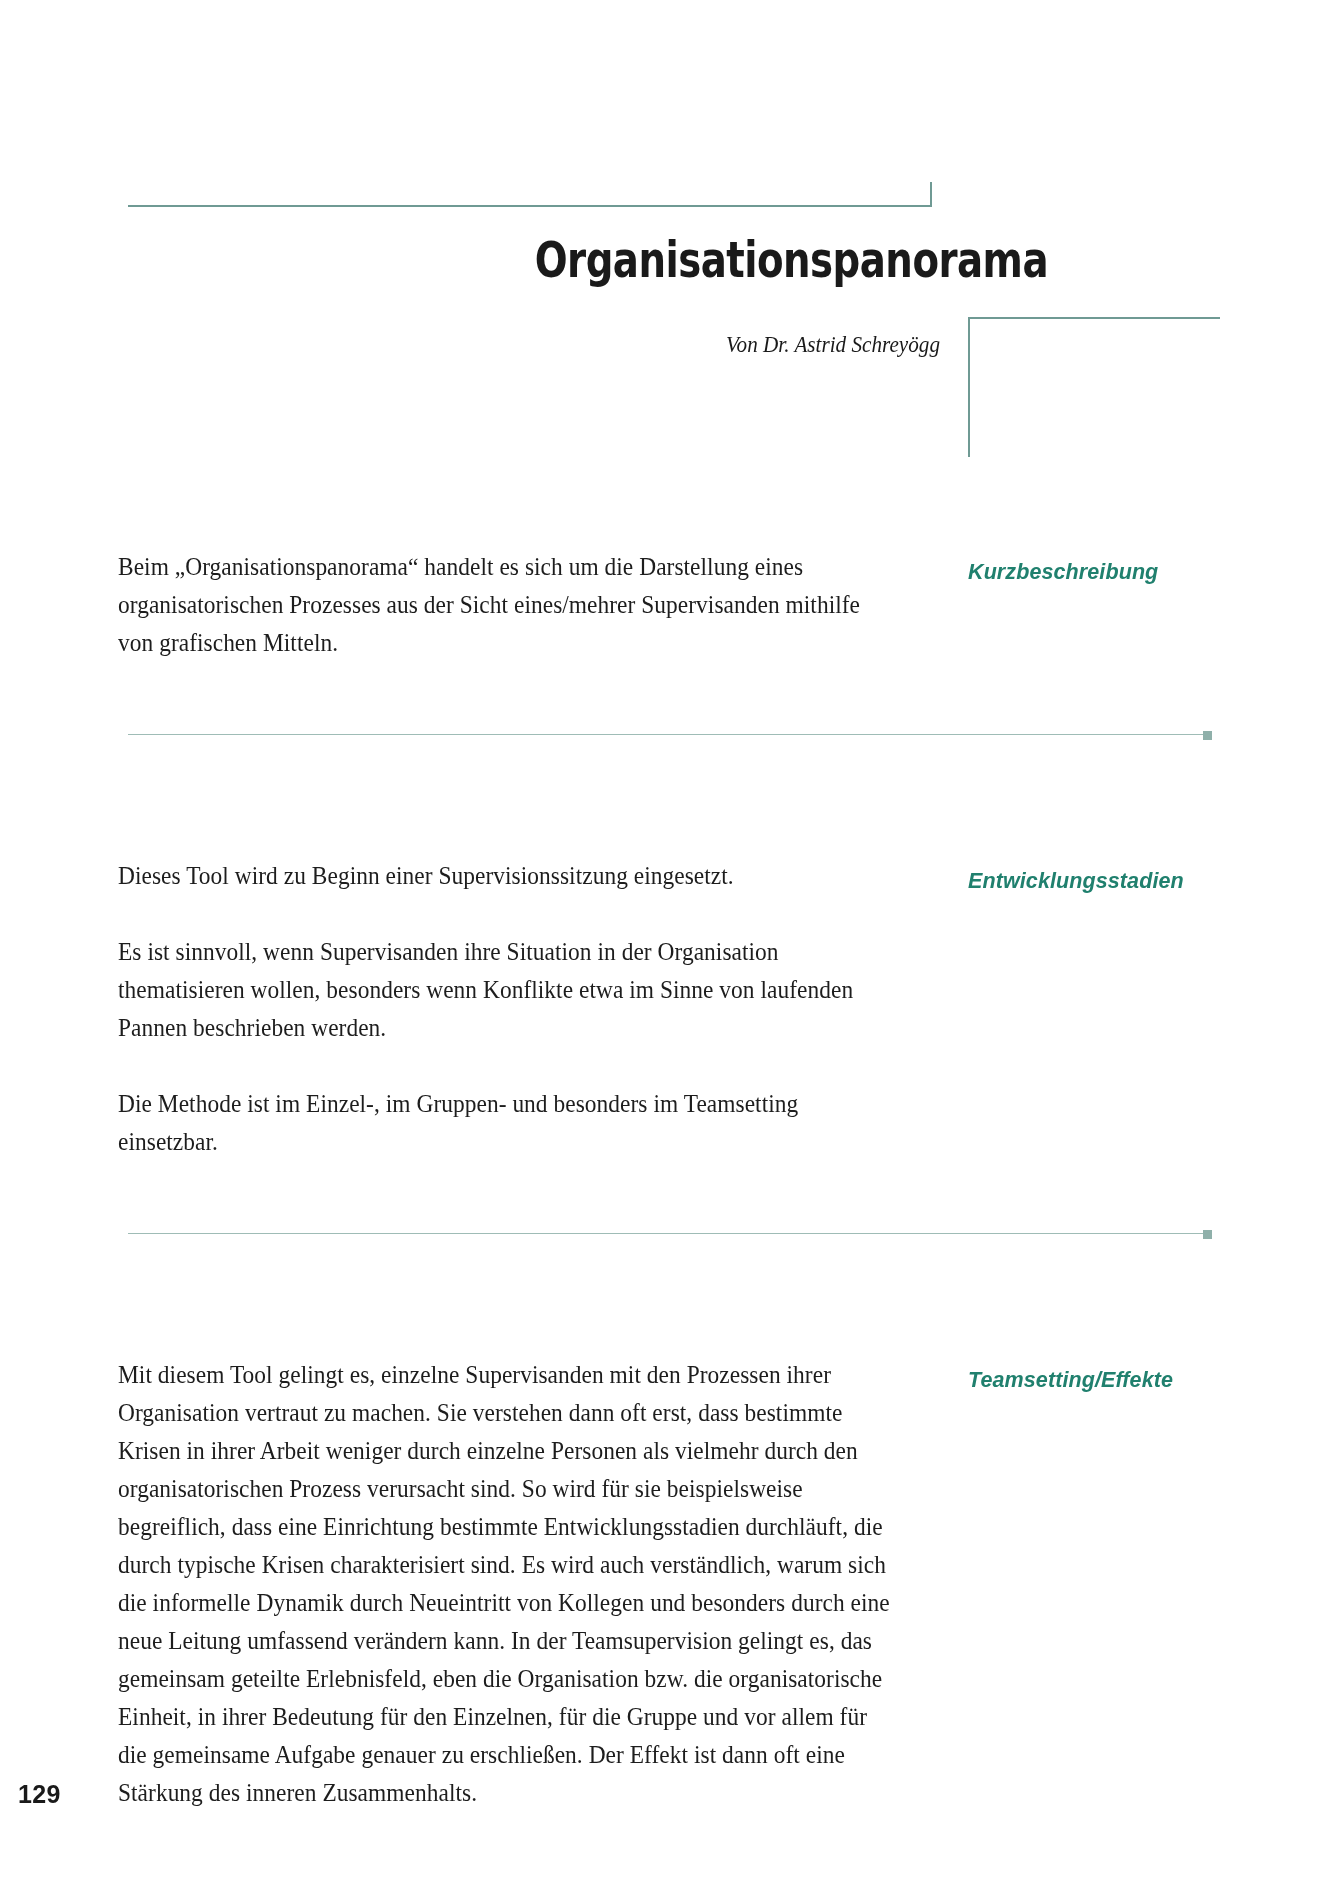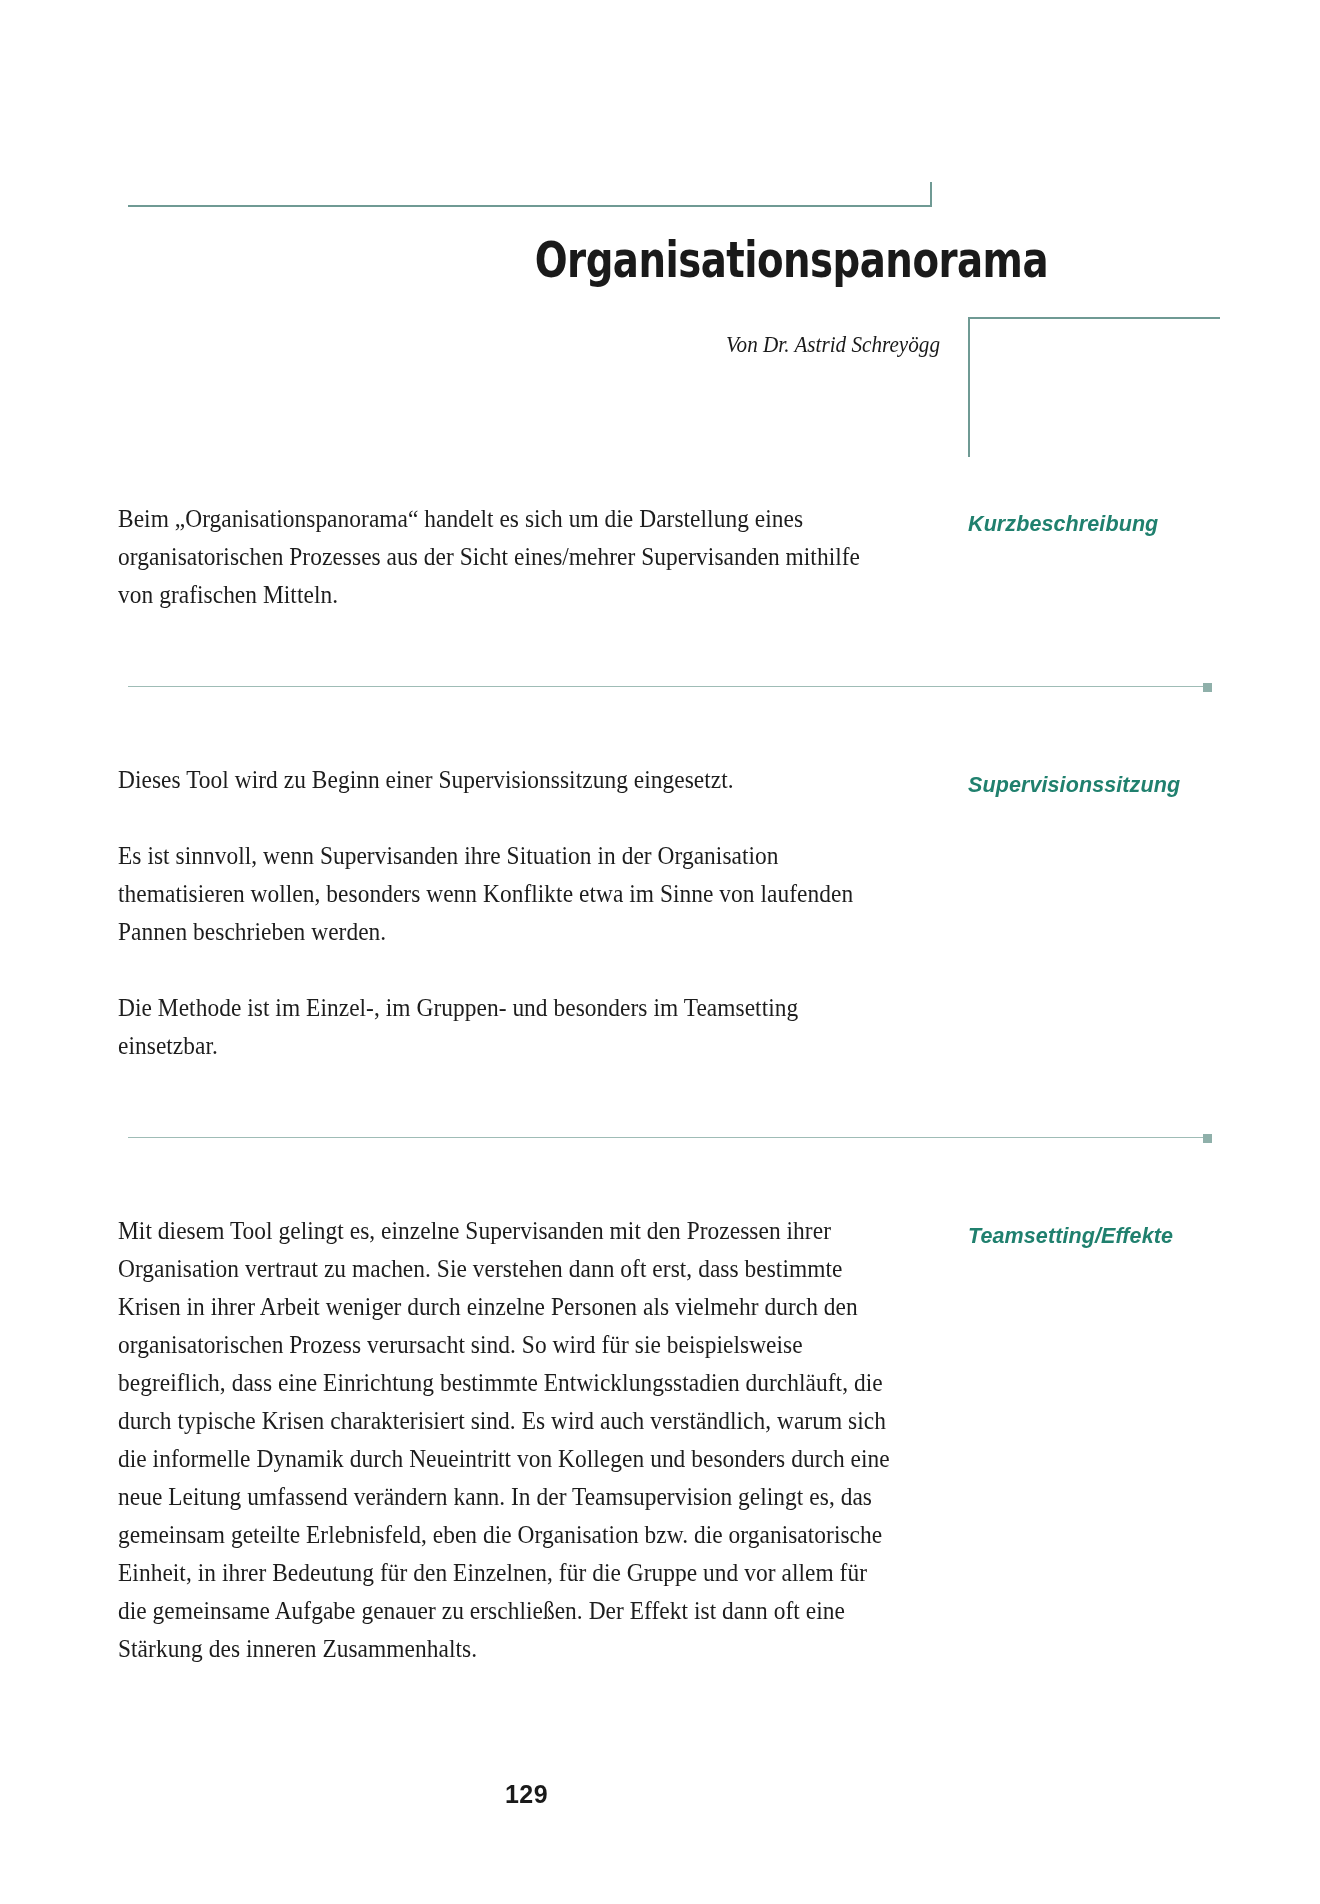--- a/index.html
+++ b/index.html
@@ -103,20 +103,21 @@
   }
 
   .section-inner {
     position: relative;
     padding-left: 118px;
     padding-right: 0;
   }
 
   .body-col {
     width: 820px;
+    margin-top: 48px;
   }
 
   p.para {
     font-family: "Liberation Serif", serif;
     font-size: 24.5px;
     line-height: 38px;
     color: #1d1d1d;
     letter-spacing: 0.05px;
     transform: scaleX(0.955);
     transform-origin: left center;
@@ -162,21 +163,21 @@
     height: 9px;
     background: #8fb0aa;
   }
 
   
   .page-number {
     position: absolute;
     left: 0;
     top: 1780px;
     width: 1035px;
-    text-align: center;
+    text-align: left;
     font-family: "Liberation Sans Narrow", "Liberation Sans", sans-serif;
     font-weight: 700;
     font-size: 25px;
     color: #1a1a1a;
     letter-spacing: 0.4px;
     padding-left: 18px;
   }
 
   
   .gap-a { height: 72px; }
@@ -213,21 +214,21 @@
 
     <div class="divider-wrap">
       <div class="divider-line"></div>
       <div class="divider-cap"></div>
     </div>
 
     <div class="gap-b"></div>
 
     <div class="section">
       <div class="section-inner">
-        <div class="side-label">Supervisionssitzung</div>
+        <div class="side-label">Entwicklungsstadien</div>
         <div class="body-col">
           <p class="para">Dieses Tool wird zu Beginn einer Supervisionssitzung eingesetzt.</p>
           <p class="para">Es ist sinnvoll, wenn Supervisanden ihre Situation in der Organisation thematisieren wollen, besonders wenn Konflikte etwa im Sinne von laufenden Pannen beschrieben werden.</p>
           <p class="para">Die Methode ist im Einzel-, im Gruppen- und besonders im Teamsetting einsetzbar.</p>
         </div>
       </div>
     </div>
 
     <div class="gap-c"></div>
 

